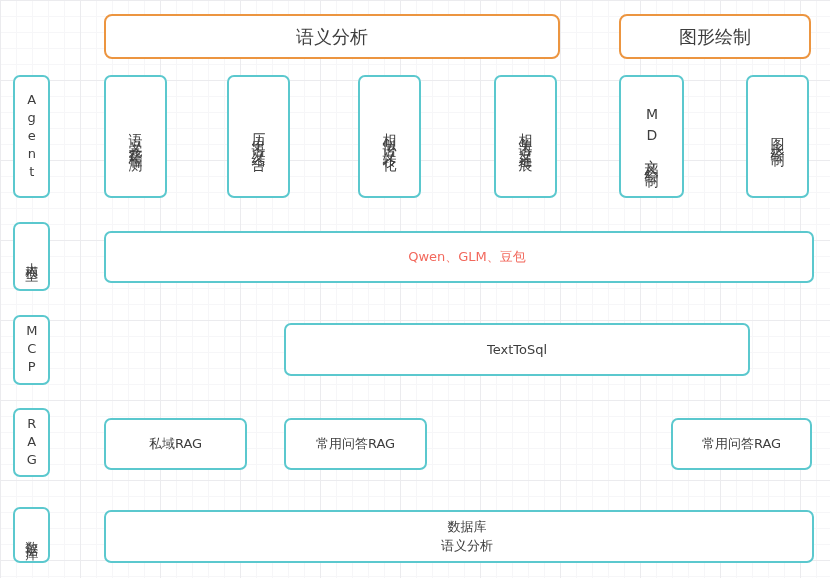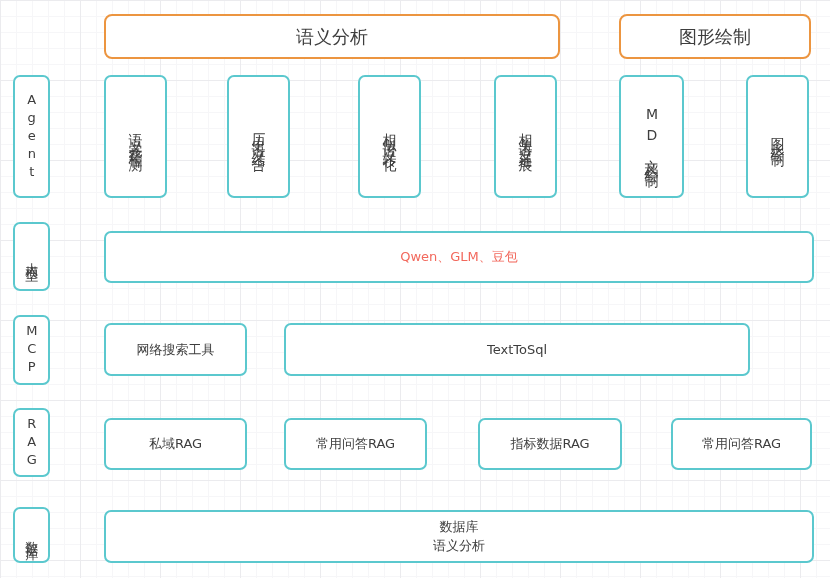--- a/index.html
+++ b/index.html
@@ -47,20 +47,21 @@
     text-orientation: upright;
     letter-spacing: 5px;
     font-size: 14px;
   }
   .side-label .vtext {
     letter-spacing: 3px;
     font-size: 13px;
   }
   .two-line div {
     line-height: 1.45;
+    margin-left: 8px;
   }
   .red-line {
     color: #f2685c;
   }
 </style>
 </head>
 <body>
 
 <div id="canvas">
 
@@ -105,35 +106,29 @@
   <div class="node teal" style="left:746px; top:75px; width:63px; height:123px;">
     <span class="vtext">图形绘制</span>
   </div>
 
   <div class="node teal two-line" style="left:104px; top:231px; width:710px; height:52px;">
     <div>
       <div class="red-line">Qwen、GLM、豆包</div>
     </div>
   </div>
 
-  <div class="node teal" style="left:104px; top:323px; width:143px; height:53px;">
-    <span>网络搜索工具</span>
-  </div>
   <div class="node teal" style="left:284px; top:323px; width:466px; height:53px;">
     <span>TextToSql</span>
   </div>
 
   <div class="node teal" style="left:104px; top:418px; width:143px; height:52px;">
     <span>私域RAG</span>
   </div>
   <div class="node teal" style="left:284px; top:418px; width:143px; height:52px;">
     <span>常用问答RAG</span>
-  </div>
-  <div class="node teal" style="left:478px; top:418px; width:144px; height:52px;">
-    <span>指标数据RAG</span>
   </div>
   <div class="node teal" style="left:671px; top:418px; width:141px; height:52px;justify-content:center;">
     <span>常用问答RAG</span>
   </div>
 
   <div class="node teal two-line" style="left:104px; top:510px; width:710px; height:53px;">
     <div>
       <div>数据库</div>
       <div>语义分析</div>
     </div>

